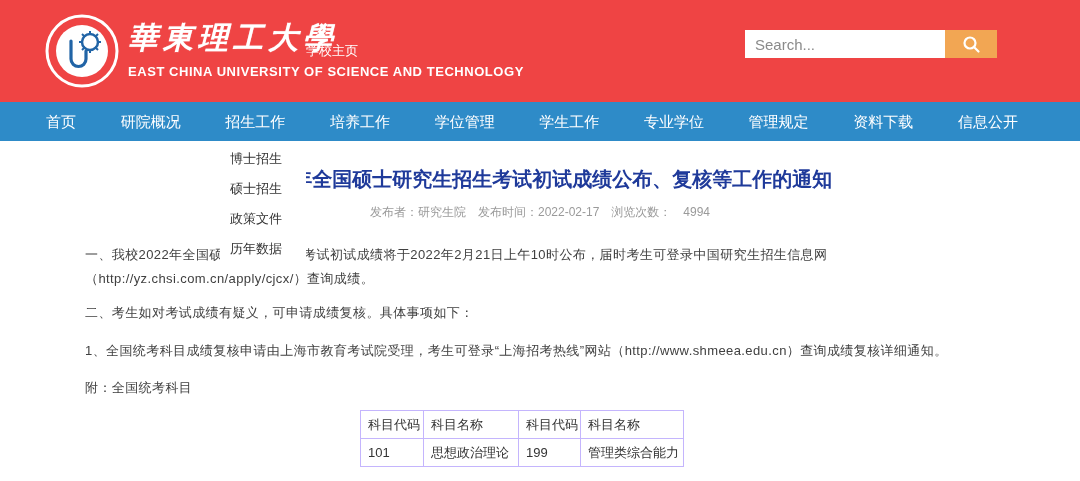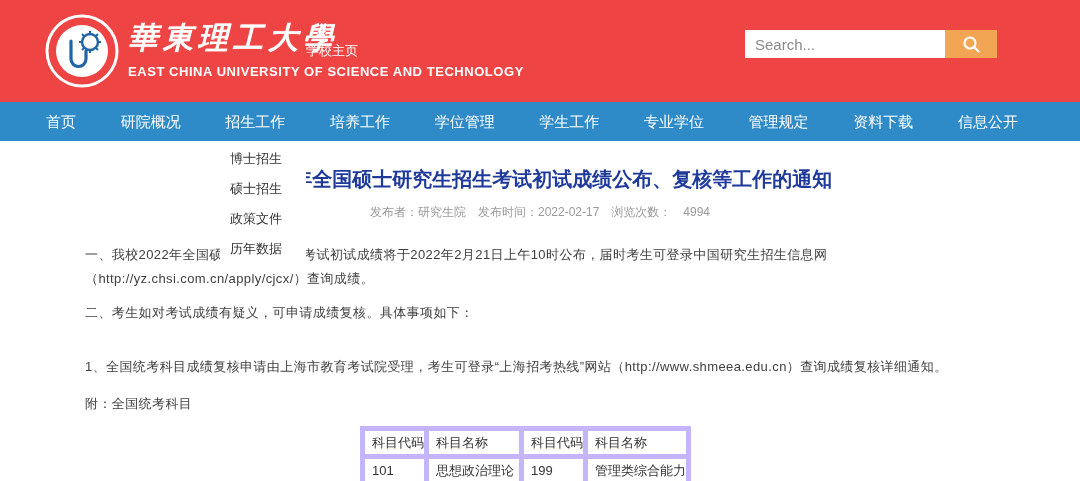--- a/index.html
+++ b/index.html
@@ -29,25 +29,25 @@
 
   
   .content { position:relative; height:340px; background:#fff; }
   .article-title { text-align:center; padding-top:25px; font-size:20px; font-weight:bold;
     color:#1f3a9a; white-space:nowrap; }
   .article-meta { text-align:center; margin-top:11px; font-size:12px; color:#9a9a9a; }
   .line { margin-left:85px; font-size:13px; color:#404040; white-space:nowrap; letter-spacing:.4px; }
   .l-p1a { margin-top:25px; }
   .l-p1b { margin-top:6px; }
   .l-p2  { margin-top:16px; }
-  .l-p3  { margin-top:36px; }
+  .l-p3  { margin-top:20px; }
   .l-att { margin-top:19px; }
 
   .subject-table { margin:13px 0 0 360px; border-collapse:collapse; }
-  .subject-table td { border:5px solid #c4b5fd; height:28px; font-size:13px; color:#333;
+  .subject-table td { border:1px solid #c4b5fd; height:28px; font-size:13px; color:#333;
     padding-left:7px; vertical-align:middle; white-space:nowrap; }
   .col-code1 { width:63px; } .col-name1 { width:95px; }
   .col-code2 { width:62px; } .col-name2 { width:103px; }
 
   
   .dropdown { position:absolute; left:220px; top:141px; width:86px; background:#fff;
     z-index:10; padding:3px 0 4px 0; }
   .dropdown-item { height:30px; line-height:30px; padding-left:10px; font-size:13px;
     color:#333; cursor:pointer; white-space:nowrap; }
 </style>

